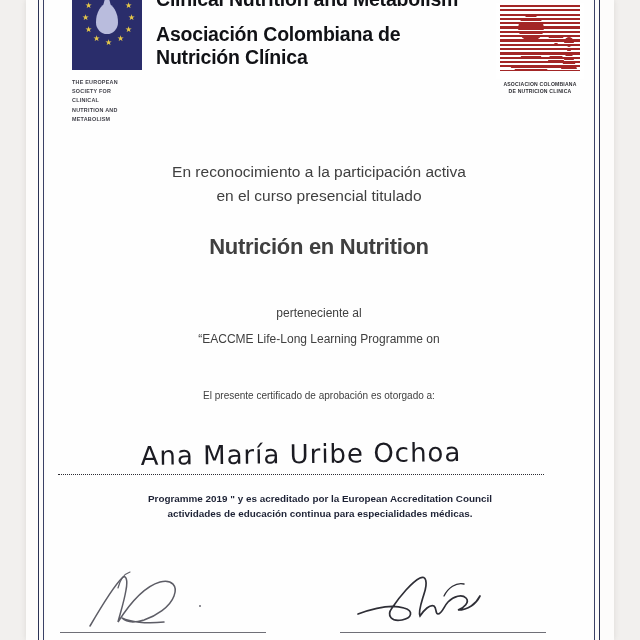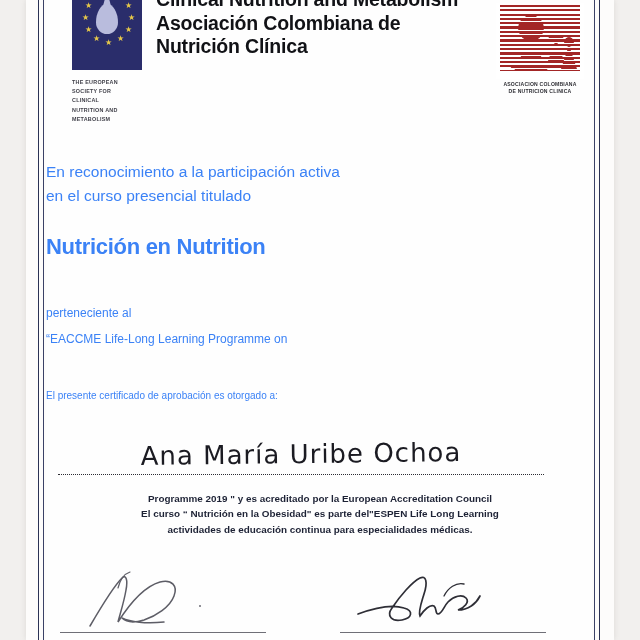--- a/index.html
+++ b/index.html
@@ -129,20 +129,21 @@
     width: 320px;
     color: #111216;
     font-weight: bold;
   }
   .title-en {
     font-size: 19.5px;
     line-height: 23.5px;
     letter-spacing: -0.2px;
   }
   .title-es {
+    margin-top: 11px;
     font-size: 19.5px;
     line-height: 23.5px;
     letter-spacing: -0.2px;
   }
 
   .acnc-logo {
     position: absolute;
     right: 6px;
     top: 3px;
     width: 92px;
@@ -183,21 +184,22 @@
     font-weight: bold;
     color: #2e2e34;
     letter-spacing: 0.2px;
   }
 
   
   .body-block {
     position: absolute;
     left: 0;
     width: 546px;
-    color: #3b82f6;
+    text-align: center;
+    color: #404040;
   }
 
   .lead {
     top: 160px;
     font-size: 15.5px;
     line-height: 24px;
   }
   .course-title {
     top: 234px;
     font-size: 22px;
@@ -362,21 +364,20 @@
 
     <div class="body-block granted">El presente certificado de aprobación es otorgado a:</div>
 
     <div class="recipient-area">
       <div class="recipient-name">Ana María Uribe Ochoa</div>
       <div class="recipient-rule"></div>
     </div>
 
     <div class="accreditation">
       <div class="ln">Programme  2019 " y es acreditado por la  European  Accreditation  Council</div>
-      <div class="ln">El  curso  “  Nutrición en la Obesidad" es  parte  del"ESPEN  Life  Long  Learning</div>
       <div class="ln">actividades  de  educación  continua  para  especialidades médicas.</div>
     </div>
 
     <div class="signatures">
 
       <div class="sig-slot sig-left">
         <svg class="sig-mark" viewBox="0 0 216 64">
           <path d="M30 60 C44 36, 56 18, 62 12 C66 8, 68 14, 66 24 C64 36, 60 48, 58 56
                    C72 34, 86 20, 100 16 C112 13, 118 20, 114 30 C110 41, 96 50, 84 54
                    C74 57, 66 56, 62 52 C70 56, 86 58, 104 56" fill="none" stroke="#5d5d66" stroke-width="1.5" stroke-linecap="round"></path>

